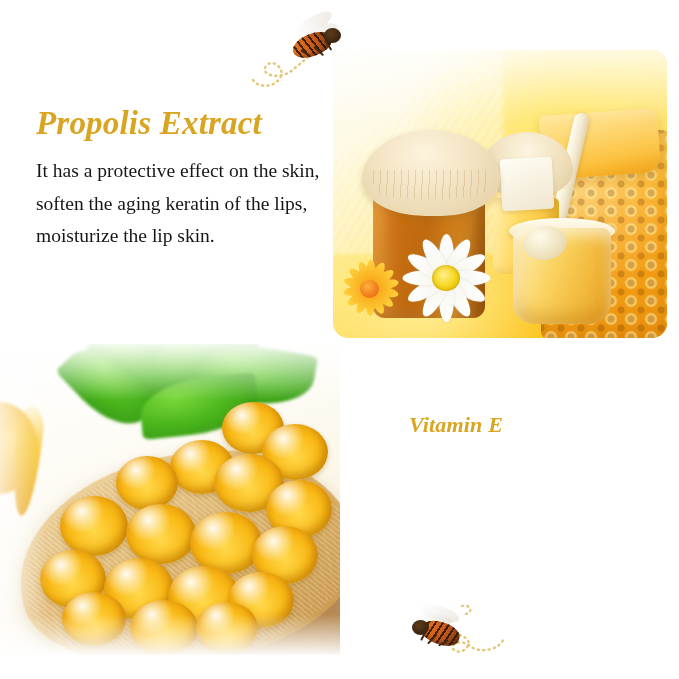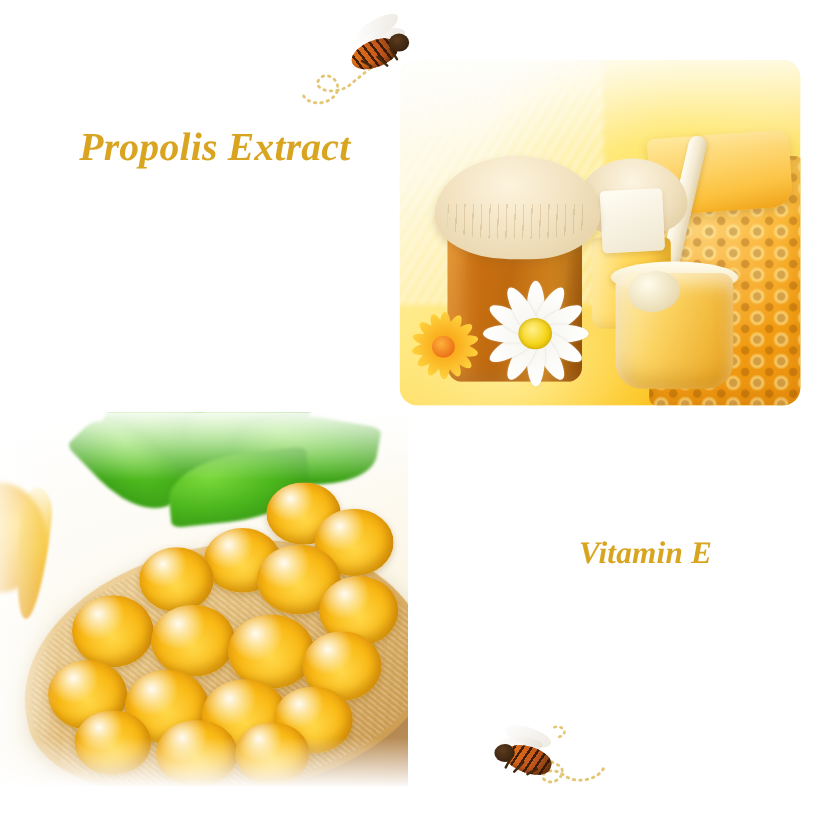--- a/index.html
+++ b/index.html
@@ -16,40 +16,40 @@
   }
   #stage {
     position: relative;
     width: 679px;
     height: 679px;
     background: #ffffff;
     overflow: hidden;
   }
 
   
-  .block { position: absolute; text-align: center; }
+  .block { position: absolute; }
 
   .heading {
     font-family: "Liberation Serif", serif;
     font-style: italic;
     font-weight: 700;
     letter-spacing: 0.2px;
   }
   .body-copy {
     font-family: "Liberation Serif", serif;
     color: #16161a;
     font-weight: 400;
   }
 
   #propolis-block { left: 36px; top: 103px; width: 286px; }
   #propolis-block .heading { font-size: 33px; line-height: 40px; }
   #propolis-block .body-copy { font-size: 19.5px; line-height: 32.5px; margin-top: 12px; }
 
   #vitamin-block { left: 409px; top: 406px; width: 258px; }
-  #vitamin-block .heading { font-size: 26px; line-height: 38px; margin-top: 36px; }
+  #vitamin-block .heading { font-size: 22px; line-height: 38px; }
   #vitamin-block .body-copy { font-size: 19px; line-height: 32px; margin-top: 10px; }
 
   
   .photo {
     position: absolute;
     overflow: hidden;
   }
 
   
   #honey-panel {
@@ -374,20 +374,21 @@
     <div class="cap" style="left:228px; top:228px; width:66px; height:56px;"></div>
     <div class="cap" style="left:62px;  top:248px; width:64px; height:54px;"></div>
     <div class="cap" style="left:130px; top:256px; width:68px; height:56px;"></div>
     <div class="cap" style="left:196px; top:258px; width:62px; height:52px;"></div>
 
     <div class="vignette"></div>
   </div>
 
   <div class="block" id="propolis-block">
     <div class="heading" style="color:#D9A521">Propolis Extract</div>
+    <div class="body-copy">It has a protective effect on the skin, soften the aging keratin of the lips, moisturize the lip skin.</div>
   </div>
 
   <div class="block" id="vitamin-block">
     <div class="heading" style="color:#D9A521">Vitamin E</div>
   </div>
 
   <div class="bee" id="bee-top" style="left:250px; top:14px; width:100px; height:76px;">
     <svg class="trail" width="100" height="76" viewBox="0 0 100 76" style="left:0; top:0;">
       <path d="M3 66 C 8 74, 24 74, 30 64 C 36 54, 22 44, 16 52 C 10 60, 26 66, 40 58 L 62 40" fill="none" stroke="#e3c777" stroke-width="2.4" stroke-linecap="round" stroke-dasharray="1.2 4.2"></path>
     </svg>

